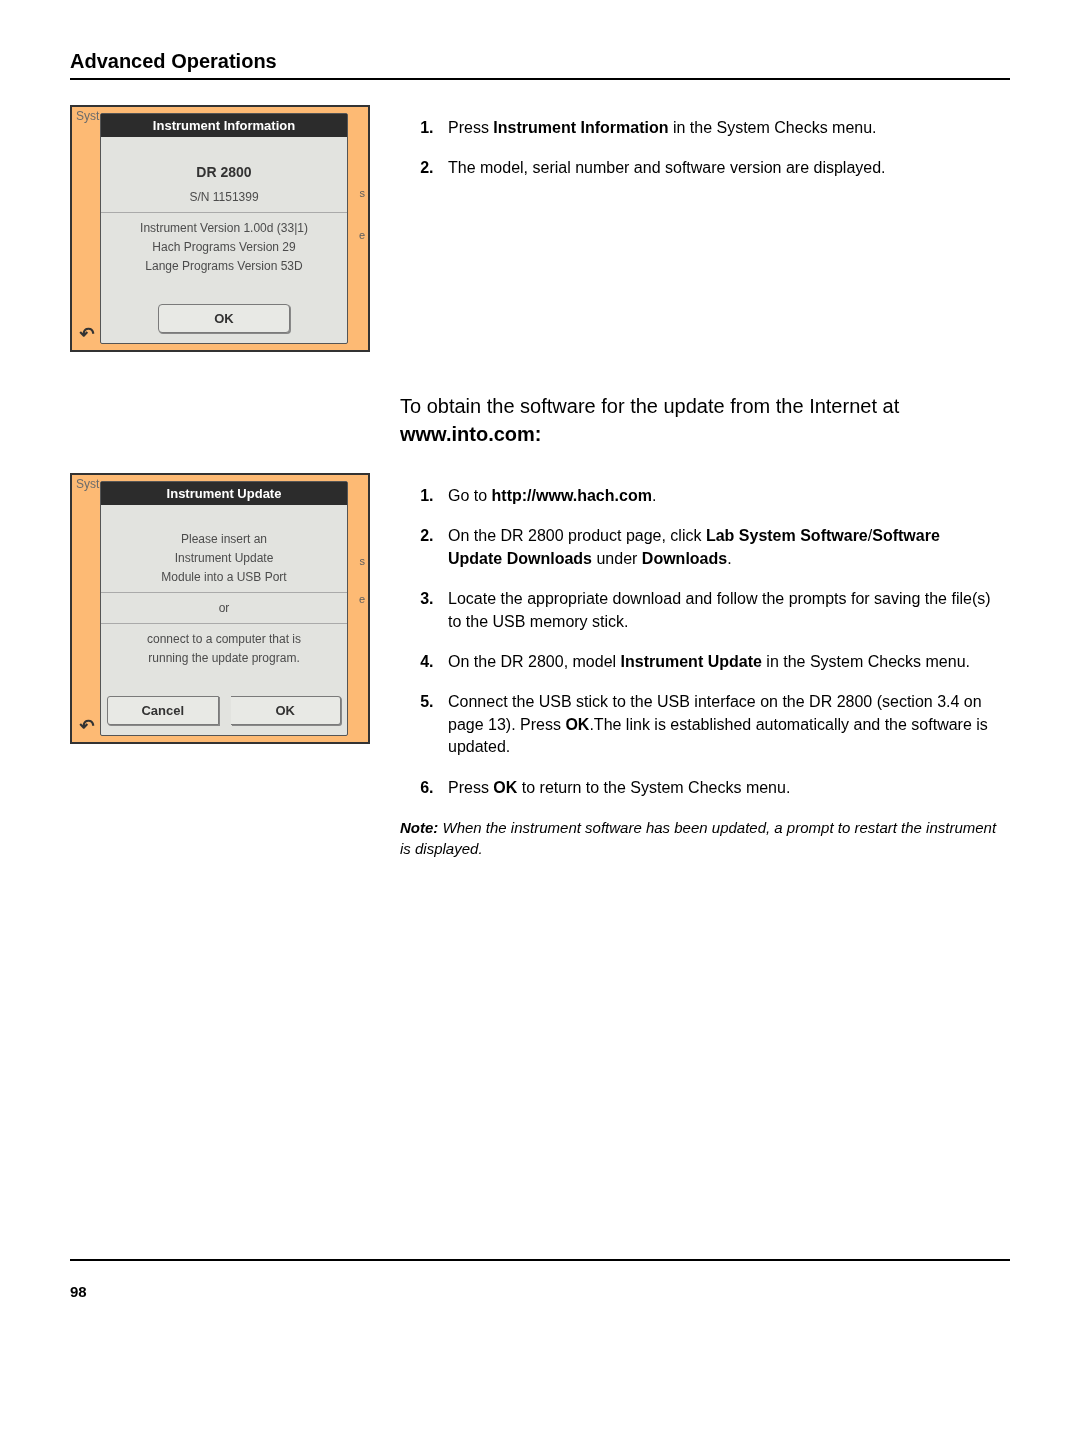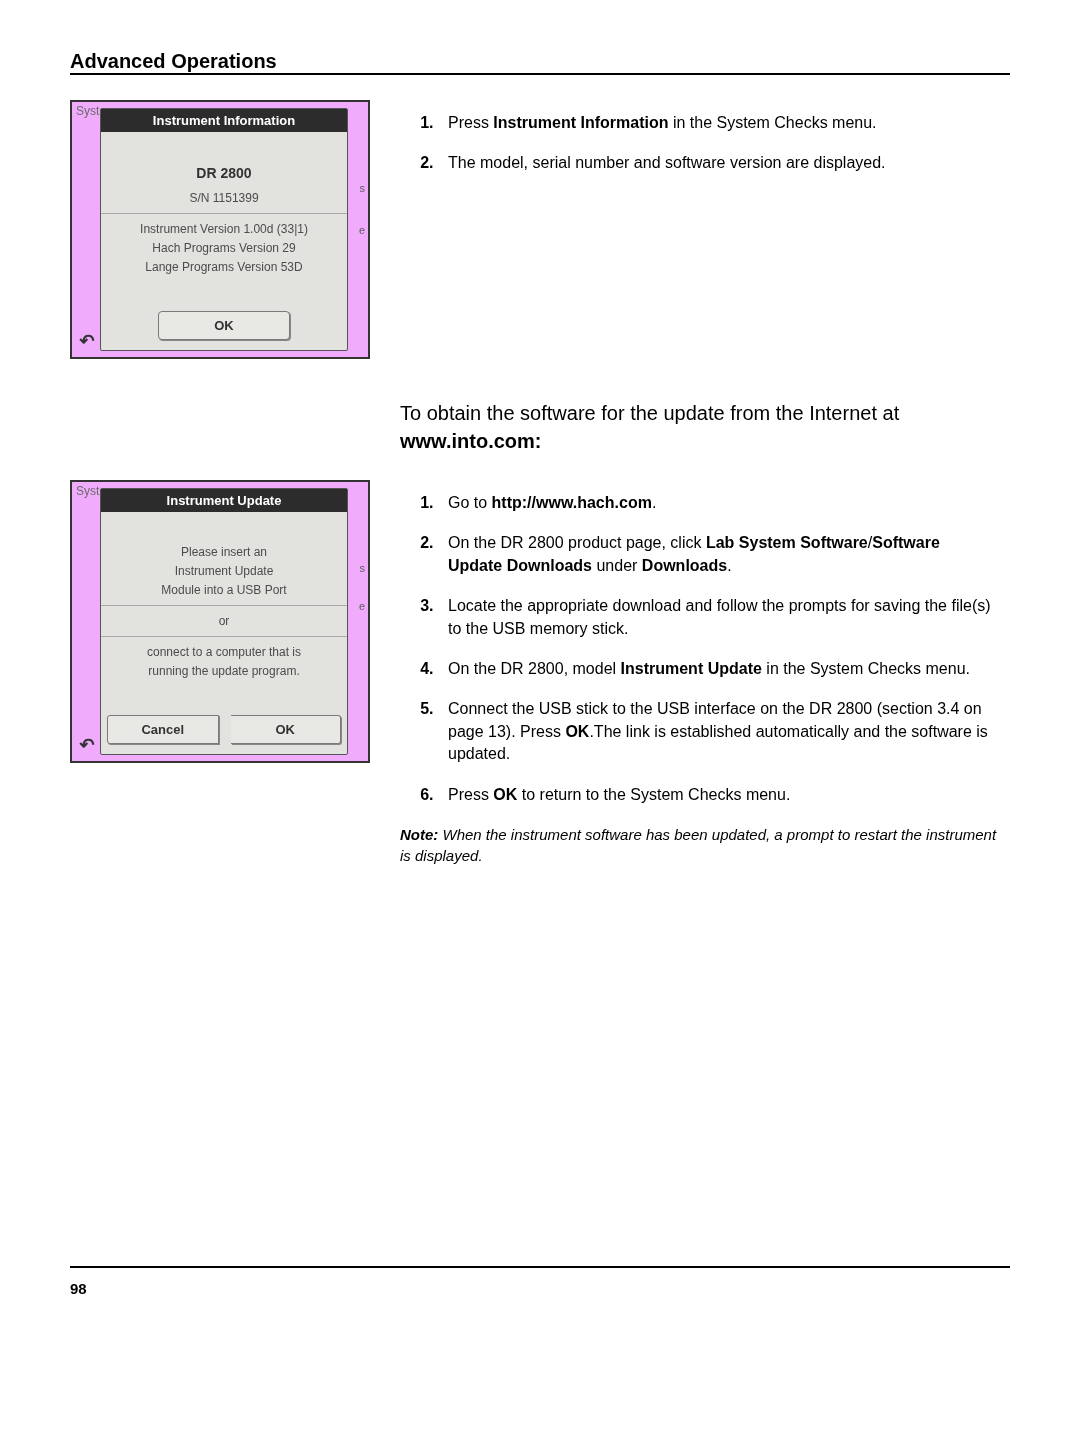--- a/index.html
+++ b/index.html
@@ -10,35 +10,36 @@
       color: #000000;
       width: 1080px;
     }
     .page {
       padding: 50px 70px 30px 70px;
     }
     .header-title {
       font-size: 20px;
       font-weight: bold;
       border-bottom: 2px solid #000;
+      padding-bottom: 5px;
       margin-bottom: 25px;
     }
     .section-heading {
       font-size: 19px;
       font-weight: bold;
       margin-bottom: 20px;
     }
     .content-row {
       display: flex;
       gap: 30px;
       align-items: flex-start;
     }
     .screenshot {
       width: 300px;
-      background: #f0abfc;
+      background: #fdba74;
       border: 2px solid #333;
       box-sizing: border-box;
       font-family: Verdana, Arial, sans-serif;
       color: #333;
       position: relative;
     }
     .screenshot .bg-text {
       position: absolute;
       top: 2px;
       left: 4px;
@@ -60,21 +61,21 @@
     }
     .dialog-title {
       background: #2c2c2c;
       color: #ffffff;
       font-weight: bold;
       font-size: 13px;
       text-align: center;
       padding: 4px 0;
     }
     .dialog-body {
-      padding: 28px 6px;
+      padding: 22px 6px;
       font-size: 12px;
       text-align: center;
       color: #4c4c4c;
     }
     .dialog-body .model {
       font-weight: bold;
       font-size: 14px;
       color: #333;
       margin: 5px 0 10px;
     }
@@ -139,21 +140,21 @@
     }
     .note {
       font-style: italic;
       font-size: 15px;
       margin-top: 10px;
     }
     .note .label { font-weight: bold; }
     .bold { font-weight: bold; }
     .footer {
       border-top: 2px solid #000;
-      padding-top: 12px;
+      padding-top: 22px;
       margin-top: 400px;
       font-weight: bold;
       font-size: 15px;
     }
     .section-block { margin-bottom: 40px; }
   </style>
 </head>
 <body>
 
 <div class="page">

